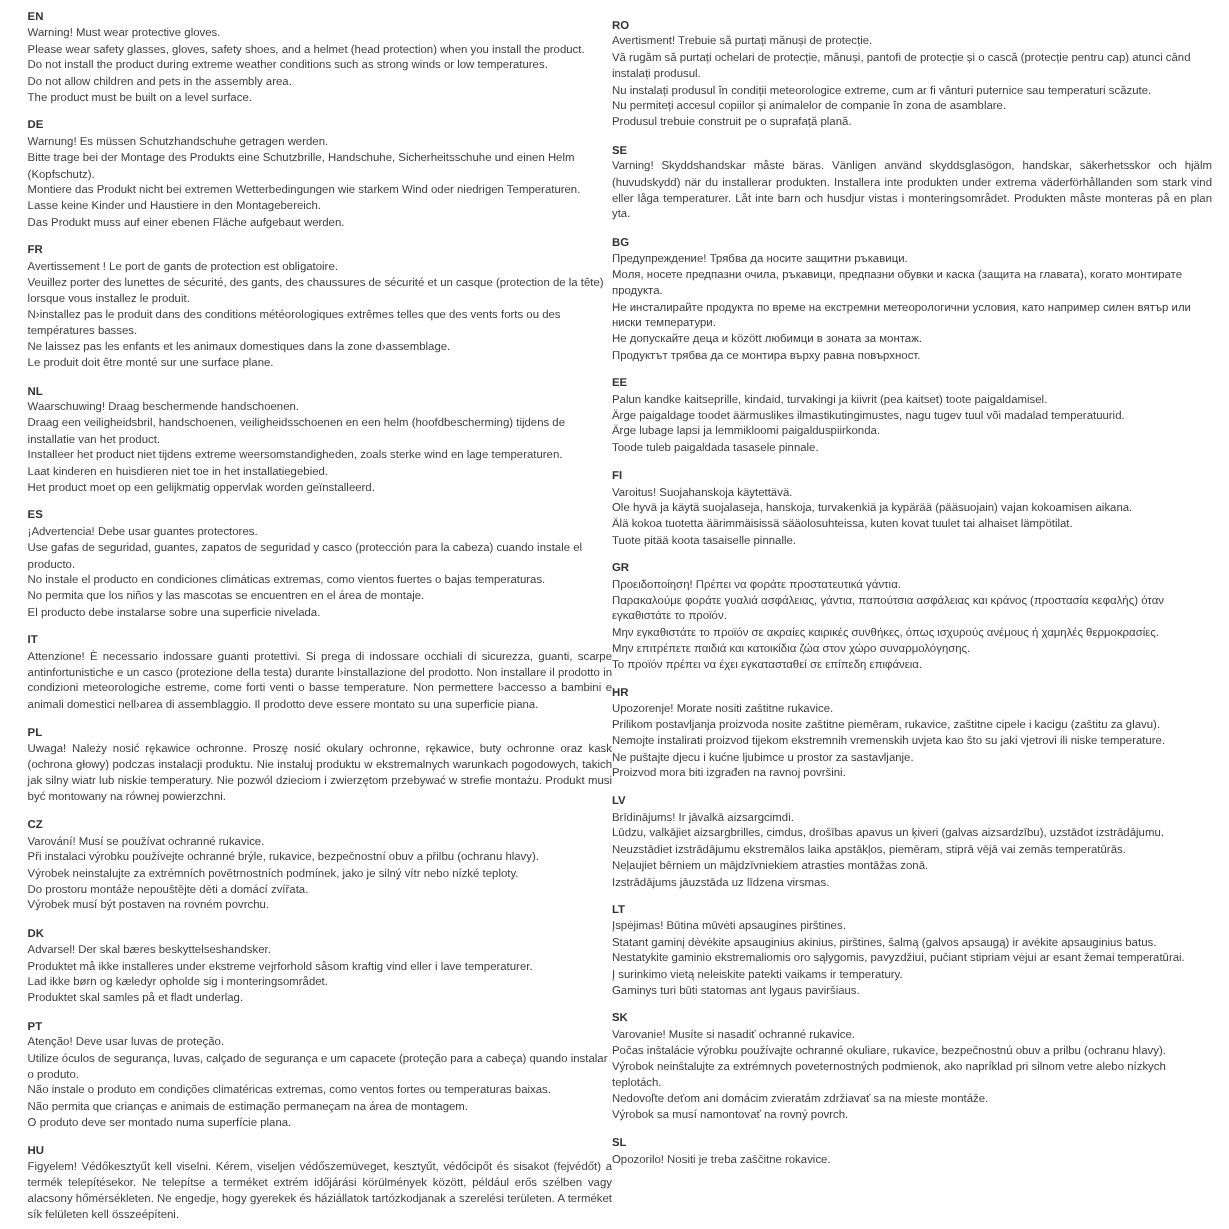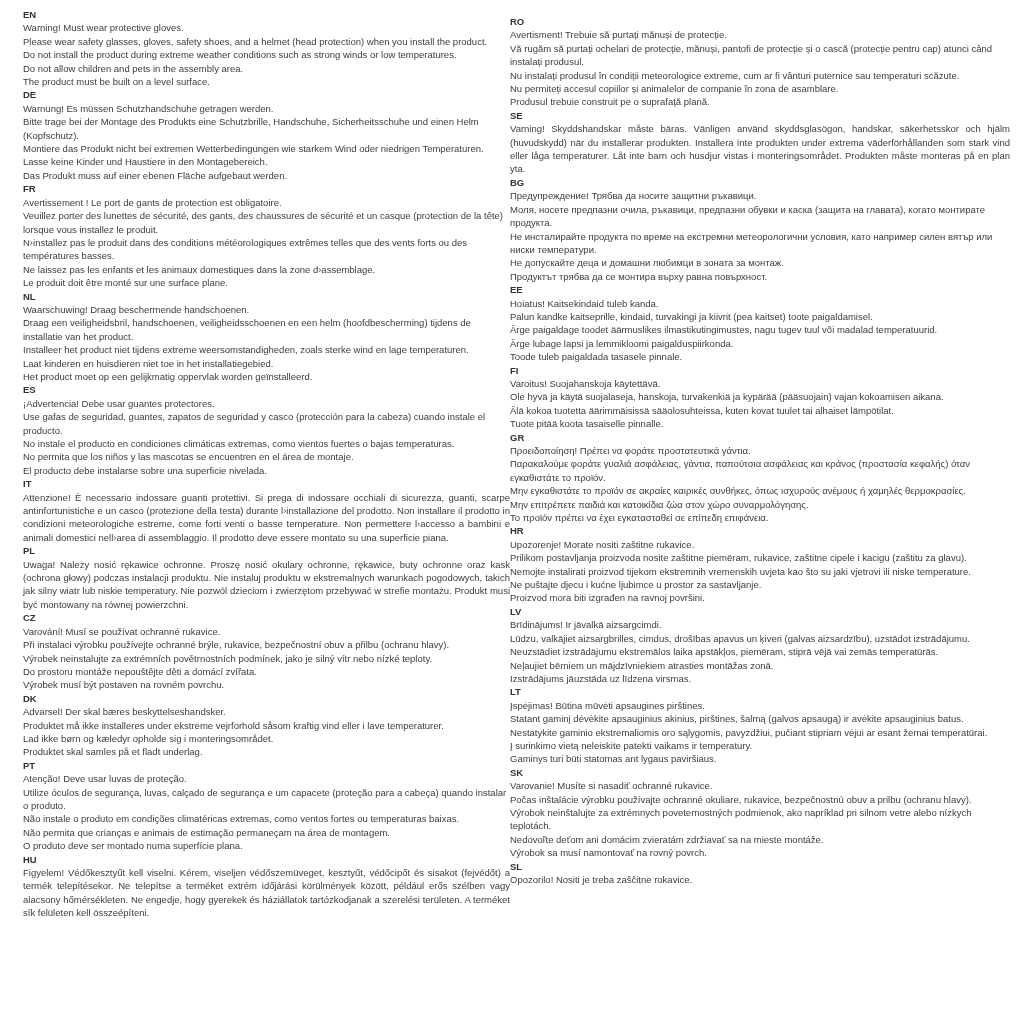--- a/index.html
+++ b/index.html
@@ -26,21 +26,21 @@
     min-width: 0;
   }
   .column.right {
     padding-top: 7px;
     flex-basis: 495px;
   }
   .column.left {
     flex-basis: 482px;
   }
   .section { margin: 0; }
-  .section + .section { margin-top: 0; }
+  .section + .section { margin-top: 10px; }
   .lang-code {
     font-size: 9.5px;
     line-height: 13.4px;
     font-weight: bold;
     color: #333333;
     margin: 0;
   }
   .line {
     font-size: 9.5px;
     line-height: 13.4px;
@@ -142,26 +142,25 @@
       </div>
       <div class="section">
         <div class="lang-code">SE</div>
         <div class="line justified">Varning! Skyddshandskar måste bäras. Vänligen använd skyddsglasögon, handskar, säkerhetsskor och hjälm (huvudskydd) när du installerar produkten. Installera inte produkten under extrema väderförhållanden som stark vind eller låga temperaturer. Låt inte barn och husdjur vistas i monteringsområdet. Produkten måste monteras på en plan yta.</div>
       </div>
       <div class="section">
         <div class="lang-code">BG</div>
         <div class="line">Предупреждение! Трябва да носите защитни ръкавици.</div>
         <div class="line">Моля, носете предпазни очила, ръкавици, предпазни обувки и каска (защита на главата), когато монтирате продукта.</div>
         <div class="line">Не инсталирайте продукта по време на екстремни метеорологични условия, като например силен вятър или ниски температури.</div>
-        <div class="line">Не допускайте деца и домашни любимци в зоната за монтаж.</div>
+        <div class="line">Не допускайте деца и között любимци в зоната за монтаж.</div>
         <div class="line">Продуктът трябва да се монтира върху равна повърхност.</div>
       </div>
       <div class="section">
         <div class="lang-code">EE</div>
-        <div class="line">Hoiatus! Kaitsekindaid tuleb kanda.</div>
         <div class="line">Palun kandke kaitseprille, kindaid, turvakingi ja kiivrit (pea kaitset) toote paigaldamisel.</div>
         <div class="line">Ärge paigaldage toodet äärmuslikes ilmastikutingimustes, nagu tugev tuul või madalad temperatuurid.</div>
         <div class="line">Ärge lubage lapsi ja lemmikloomi paigalduspiirkonda.</div>
         <div class="line">Toode tuleb paigaldada tasasele pinnale.</div>
       </div>
       <div class="section">
         <div class="lang-code">FI</div>
         <div class="line">Varoitus! Suojahanskoja käytettävä.</div>
         <div class="line">Ole hyvä ja käytä suojalaseja, hanskoja, turvakenkiä ja kypärää (pääsuojain) vajan kokoamisen aikana.</div>
         <div class="line">Älä kokoa tuotetta äärimmäisissä sääolosuhteissa, kuten kovat tuulet tai alhaiset lämpötilat.</div>

